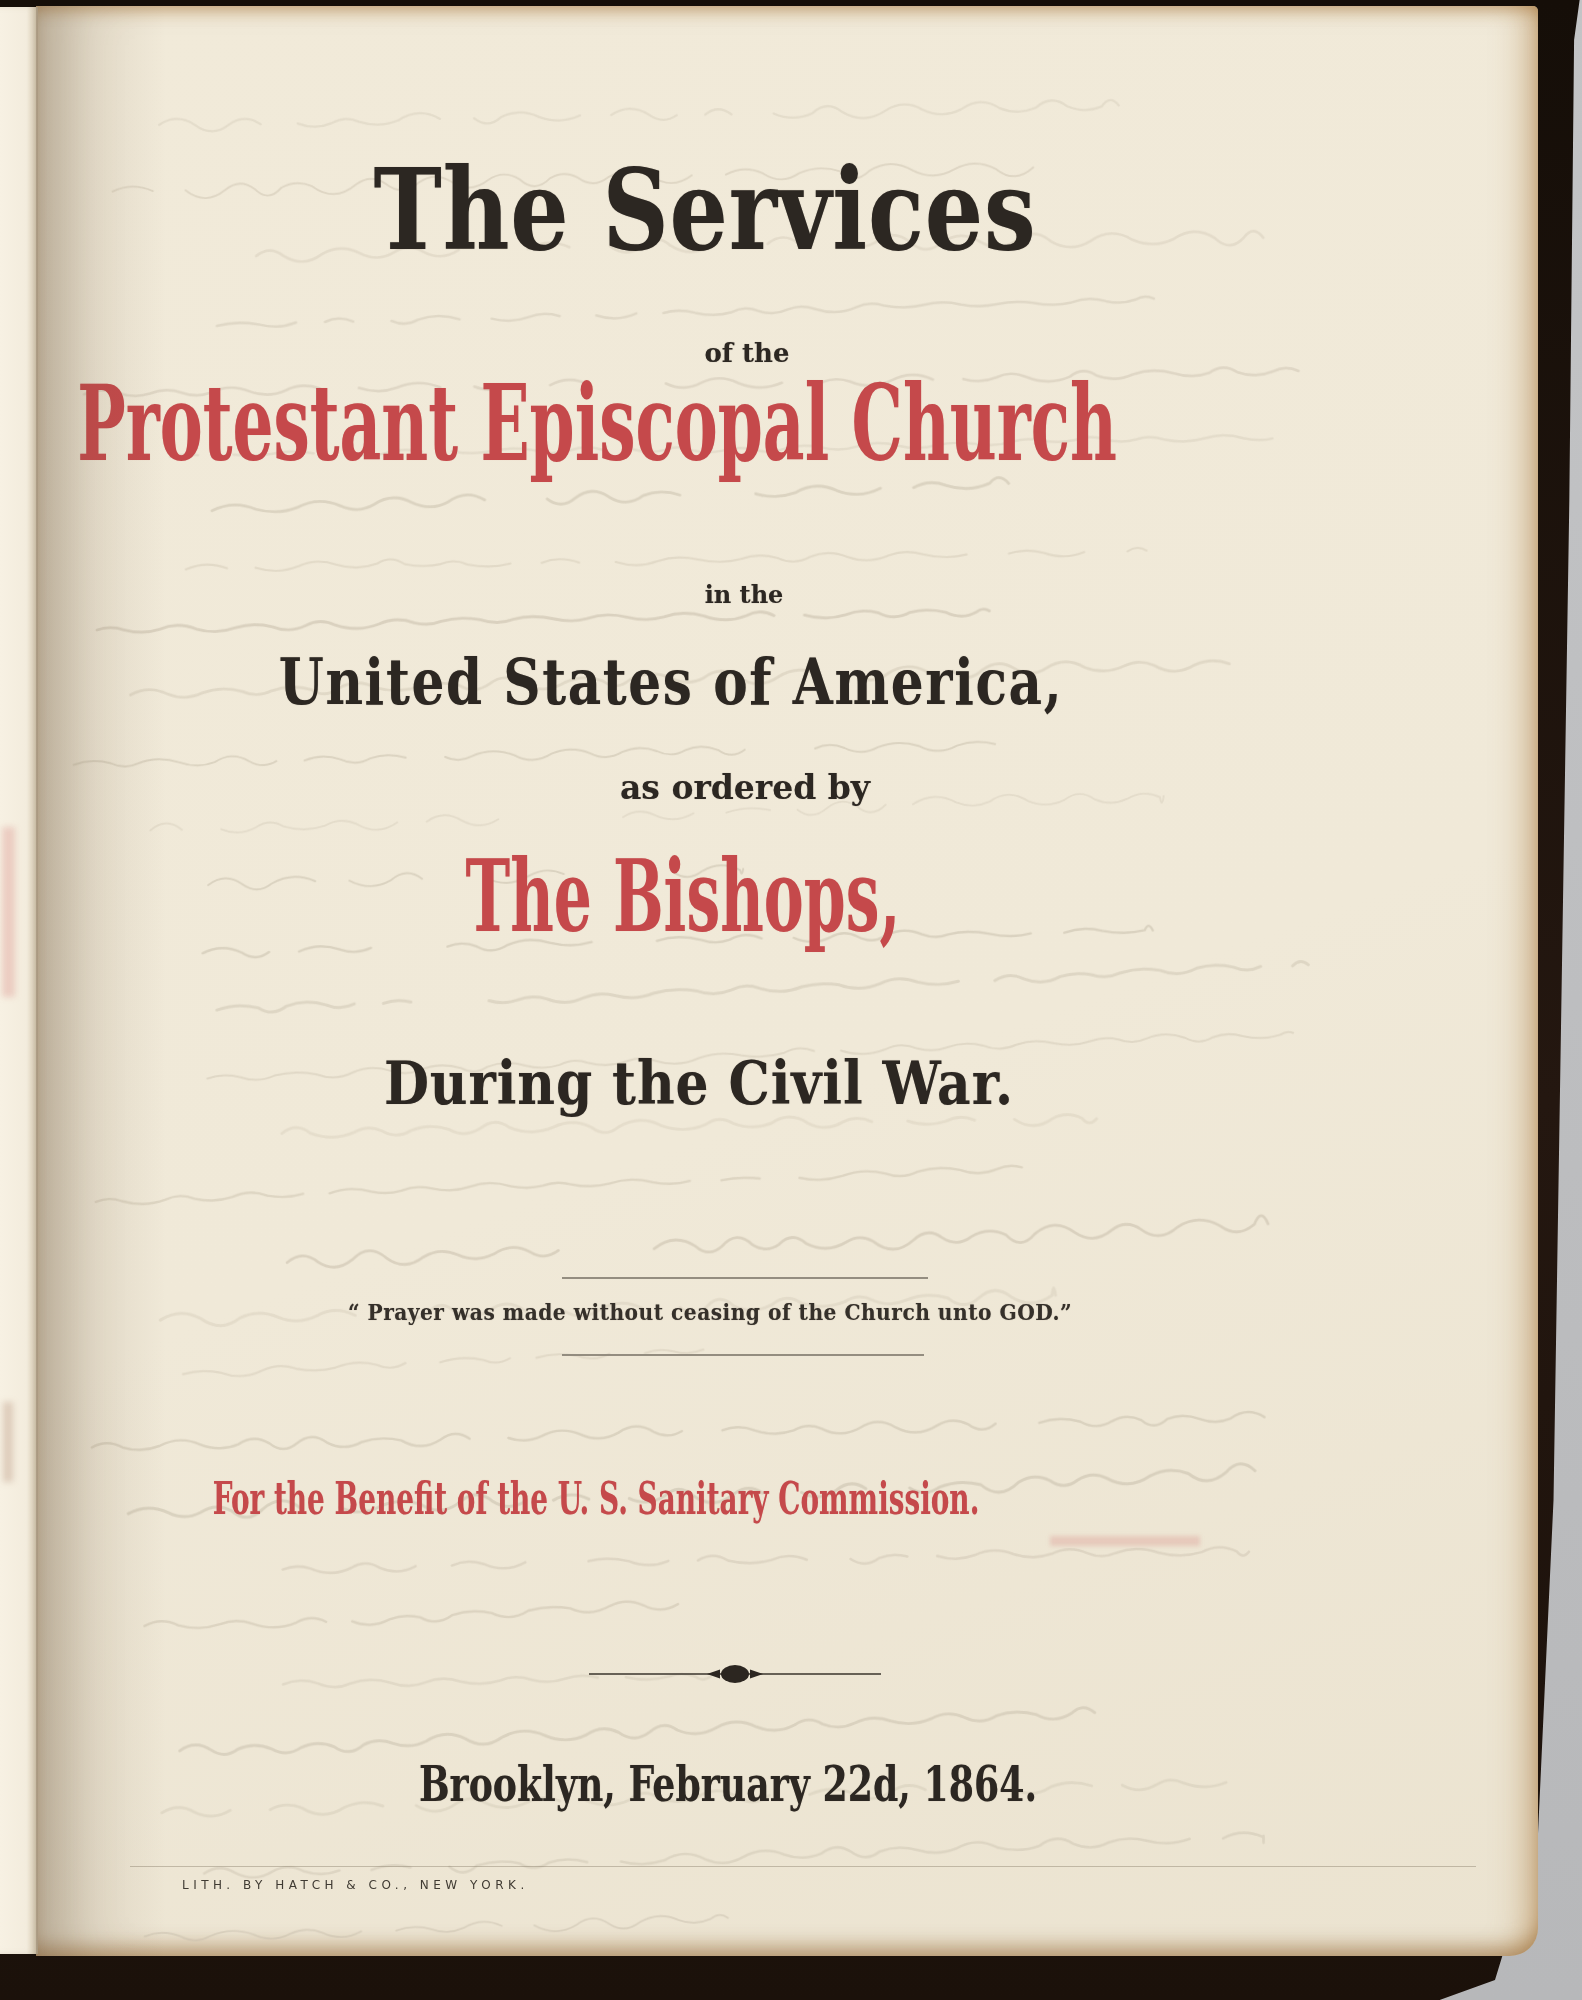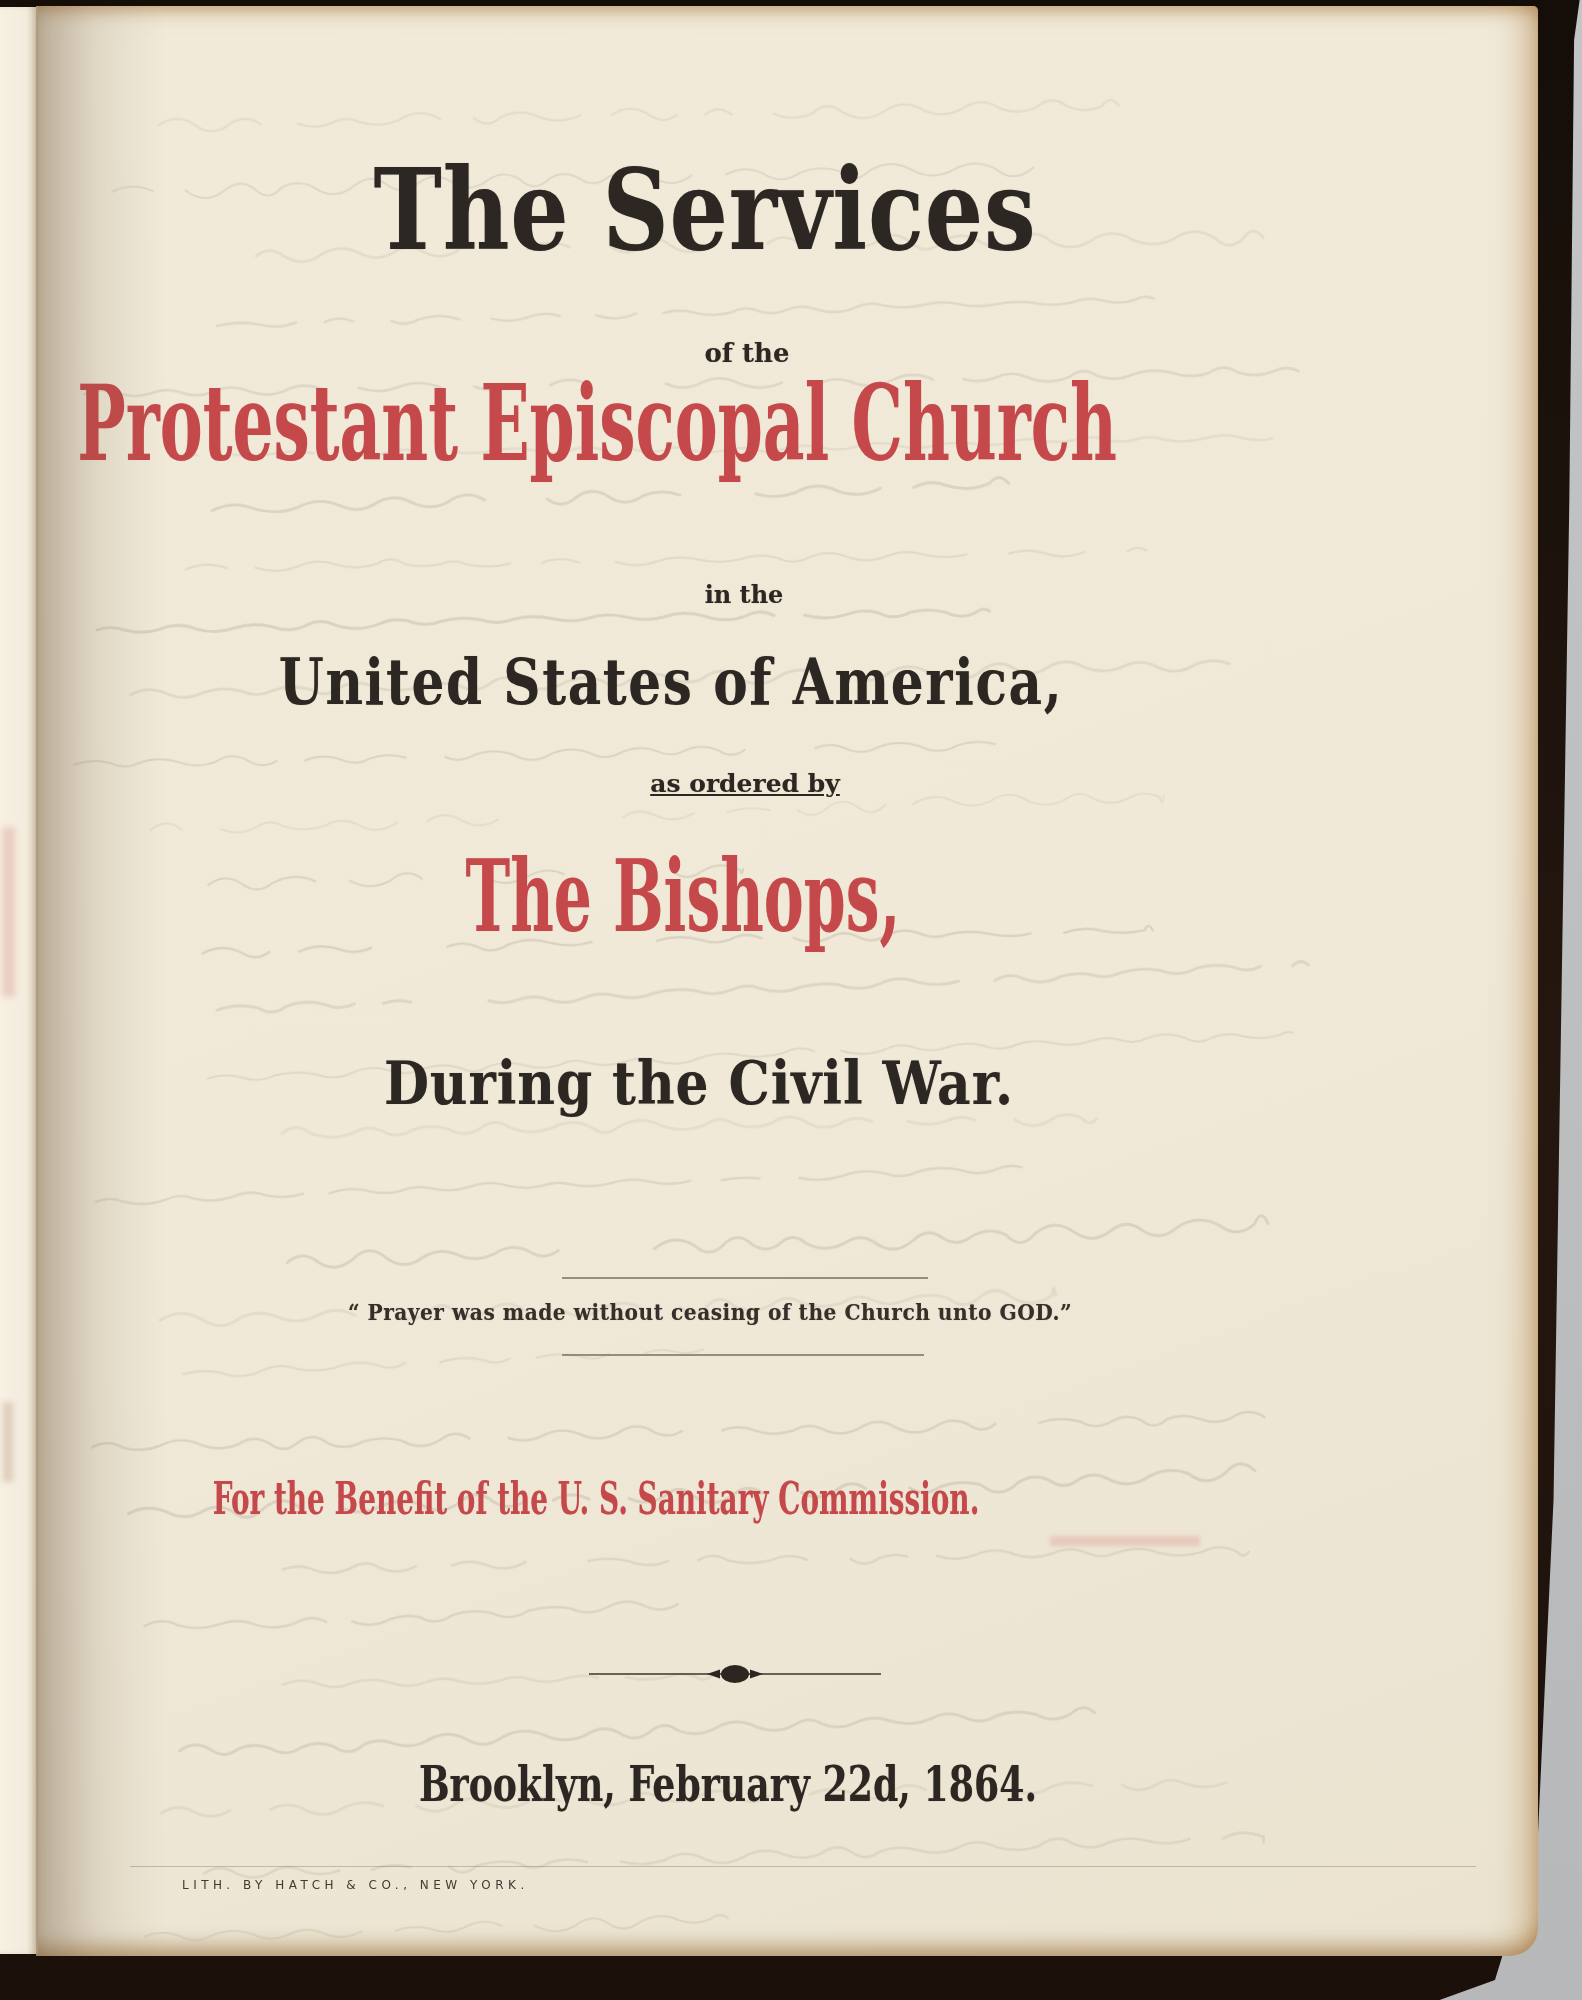--- a/index.html
+++ b/index.html
@@ -26,21 +26,21 @@
         transform:rotate(-1deg);filter:blur(0.6px);opacity:.85;}
   .tline{position:absolute;left:50%;line-height:1;white-space:nowrap;z-index:3;
         color:var(--ink,#2c2722);font-weight:bold;
         text-shadow:0 0 1px rgba(40,30,20,.35);}
   .red{color:var(--red,#c5494b);text-shadow:0 0 1px rgba(190,70,70,.3);}
   .t-services {top:148px;font-size:112px;transform:translateX(calc(-50% - 82px)) scaleX(.82);letter-spacing:1px;}
   .t-ofthe    {top:334px;font-size:26px; transform:translateX(calc(-50% - 40px));}
   .t-church   {top:366px;font-size:104px;transform:translateX(calc(-50% - 190px)) scaleX(.62);}
   .t-inthe    {top:577px;font-size:24px; transform:translateX(calc(-50% - 43px));}
   .t-usa      {top:645px;font-size:63px; transform:translateX(calc(-50% - 116px)) scaleX(.82);letter-spacing:2px;}
-  .t-ordered  {top:765px;font-size:25px; transform:translateX(calc(-50% - 42px));text-decoration:underline;}
+  .t-ordered  {top:765px;font-size:33px; transform:translateX(calc(-50% - 42px));}
   .t-bishops  {top:840px;font-size:100px;transform:translateX(calc(-50% - 104px)) scaleX(.60);}
   .t-during   {top:1048px;font-size:59px;transform:translateX(calc(-50% - 88px)) scaleX(.88);letter-spacing:1px;}
   .rule{position:absolute;left:50%;height:1.5px;background:#8a8377;opacity:.9;z-index:3;}
   .rule-top   {top:1271px;width:366px;transform:translateX(calc(-50% - 42px));}
   .rule-bottom{top:1348px;width:362px;transform:translateX(calc(-50% - 44px));}
   .t-quote    {top:1296px;font-size:21.5px;transform:translateX(calc(-50% - 77px)) scaleX(.94);
                color:#35302a;letter-spacing:.5px;}
   .t-benefit  {top:1470px;font-size:45px;transform:translateX(calc(-50% - 191px)) scaleX(.62);}
   .divider{position:absolute;left:50%;top:1656px;transform:translateX(calc(-50% - 52px));z-index:3;}
   .t-imprint  {top:1754px;font-size:49px;transform:translateX(calc(-50% - 59px)) scaleX(.74);}

